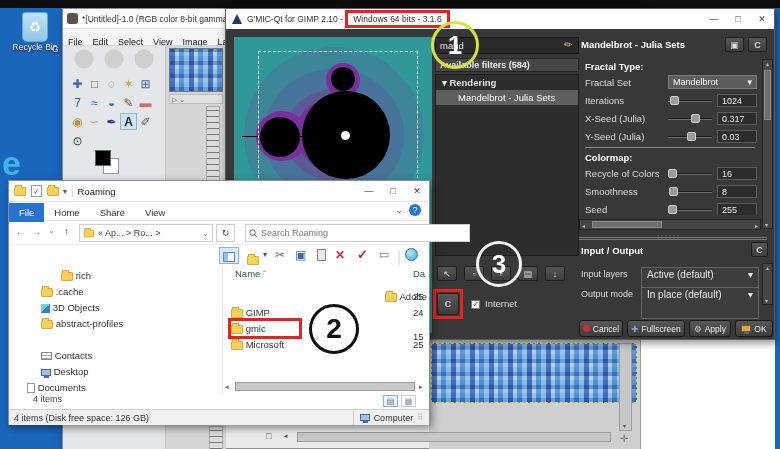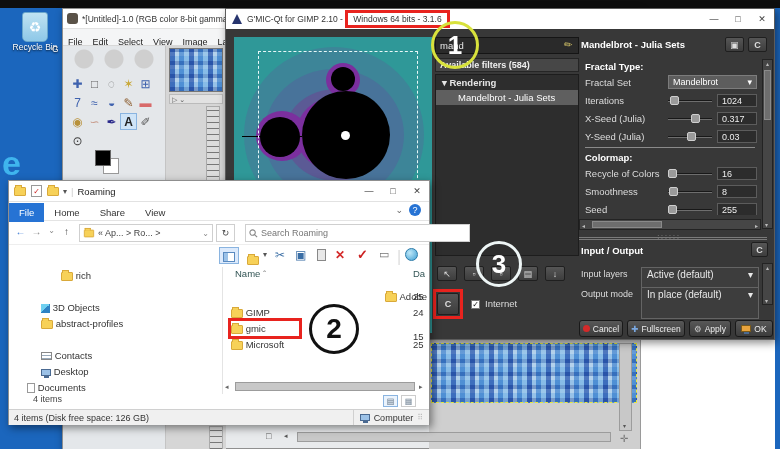--- a/index.html
+++ b/index.html
@@ -311,20 +311,21 @@
     <span class="abs" style="left:326px;top:3px;color:#d42a2a;font-size:12px;font-weight:bold">✕</span>
     <span class="abs" style="left:348px;top:2px;color:#c22;font-size:13px;font-weight:bold">✓</span>
     <span class="abs" style="left:370px;top:3px;color:#777;font-size:11px">▭</span>
     <span class="abs" style="left:388px;top:3px;color:#ddd">|</span>
     <span class="abs globe" style="left:396px;top:3px"></span>
   </div>
 
   <div class="abs" style="left:0;top:86px;width:420px;height:127px">
     <div class="abs" id="exp-tree" style="left:0;top:0;width:214px;height:127px;border-right:1px solid #e4e4e4;overflow:hidden">
         <div class="trow" style="top: 1px; padding-left: 18px; margin-left: 34px;"><span class="fold"></span> rich</div>
+        <div class="trow" style="top: 17px; padding-left: 32px;"><span class="fold"></span> .cache</div>
         <div class="trow" style="top: 33px; padding-left: 32px;"><span class="icube"></span> 3D Objects</div>
         <div class="trow" style="top: 49px; padding-left: 32px;"><span class="fold"></span> abstract-profiles</div>
         <div class="trow" style="top: 81px; padding-left: 32px;"><span class="icard"></span> Contacts</div>
         <div class="trow" style="top: 97px; padding-left: 32px;"><span class="imon"></span> Desktop</div>
         <div class="trow" style="top: 113px; padding-left: 18px;"><span class="idoc"></span> Documents</div>
       </div>
     <div class="abs" style="left:214px;top:0;width:206px;height:127px;overflow:hidden">
       <div class="abs" style="left:12px;top:1px;font-size:9.5px;color:#355"><span>Name</span> <span style="color:#888">ˆ</span></div>
       <div class="abs" style="left:190px;top:1px;font-size:9.5px;color:#355;width:16px;overflow:hidden">Da</div>
       <div id="exp-files">

